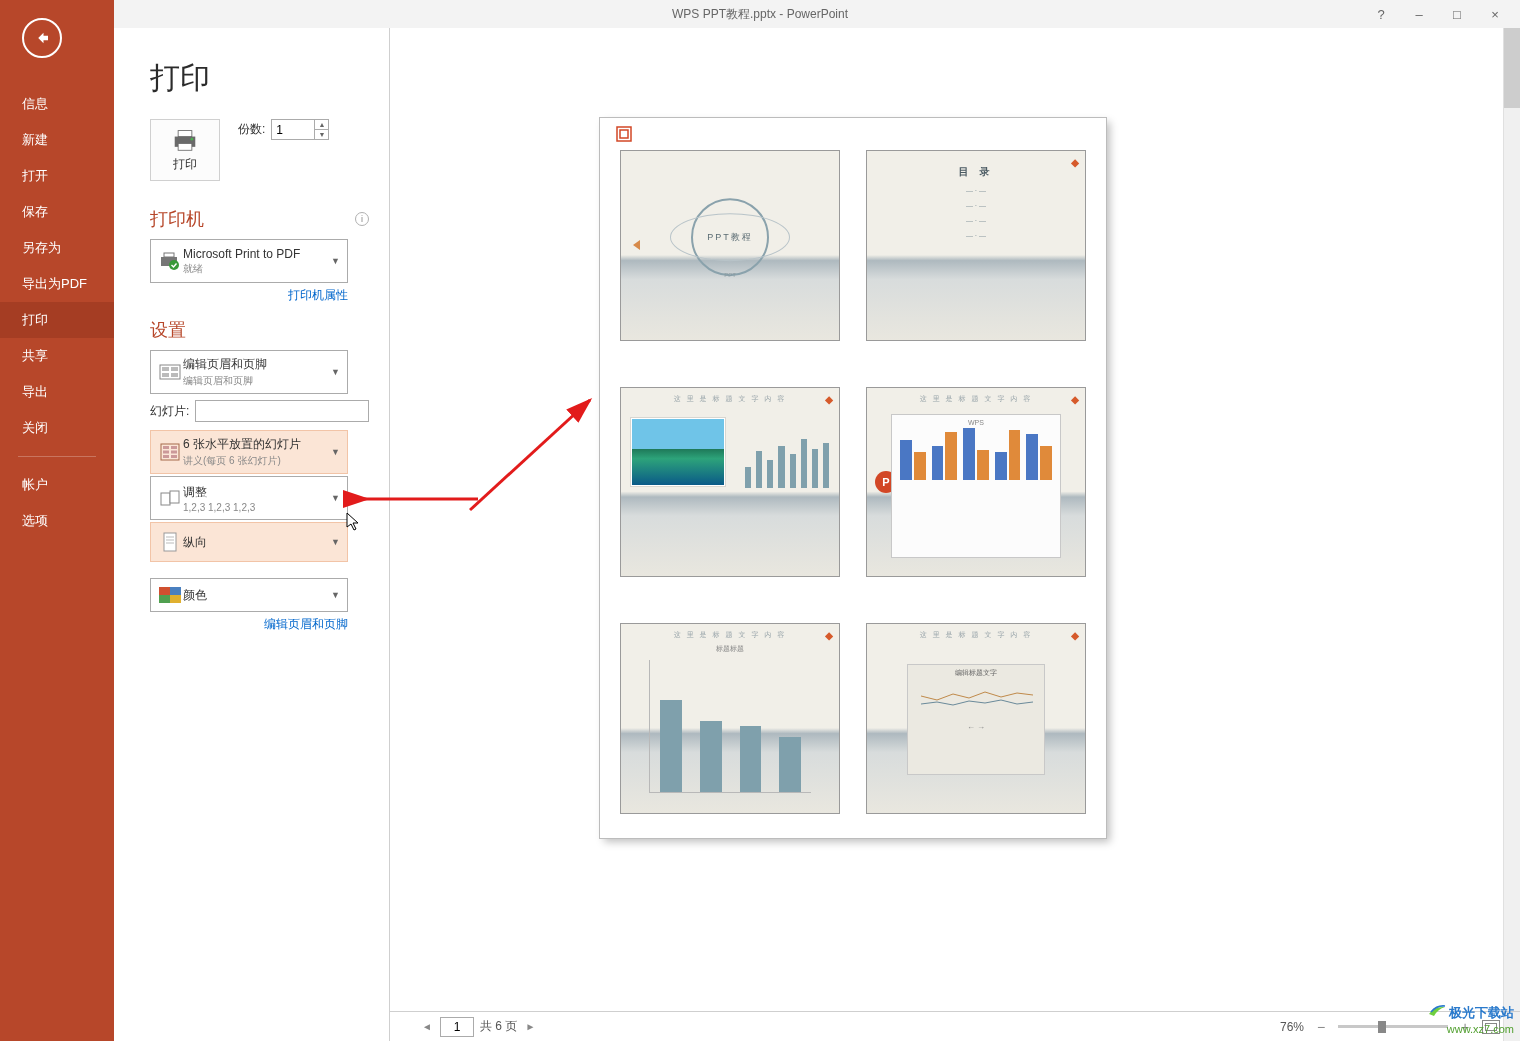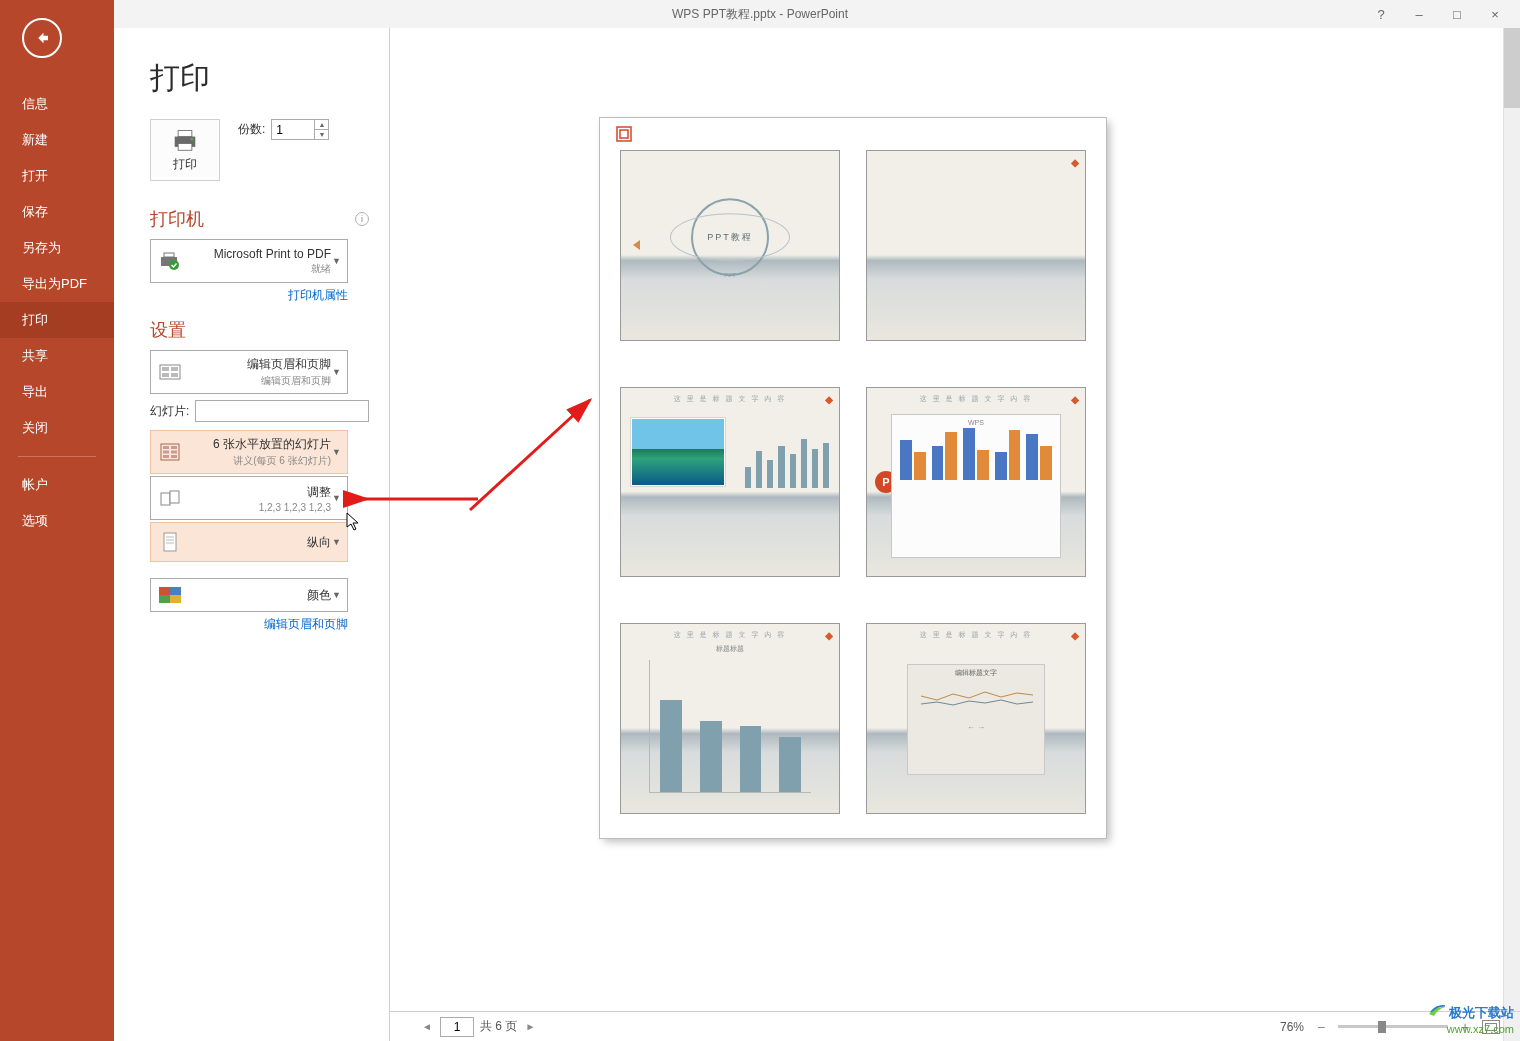--- a/index.html
+++ b/index.html
@@ -34,21 +34,21 @@
 .spinner { display:flex; border:1px solid #ababab; height:21px; }
 .spinner input { width:42px; border:none; padding:0 4px; font-size:12px; outline:none; }
 .spinner .arrows { width:14px; display:flex; flex-direction:column; border-left:1px solid #ababab; }
 .spinner .arrows span { flex:1; display:flex; align-items:center; justify-content:center; font-size:7px; color:#666; cursor:pointer; }
 .spinner .arrows span:first-child { border-bottom:1px solid #ababab; }
 
 .section-head { font-size:18px; color:#1a6b3a; font-weight:400; margin-bottom:8px; display:flex; justify-content:space-between; align-items:center; }
 .section-head.orange { color:#b7472a; }
 .info-i { width:14px; height:14px; border:1px solid #b0b0b0; border-radius:50%; font-size:9px; color:#888; display:flex; align-items:center; justify-content:center; }
 
-.dd { width:198px; height:40px; border:1px solid #ababab; background:#fff; display:flex; align-items:center; padding:12px 6px; position:relative; cursor:pointer; margin-bottom:2px;text-align:right; }
+.dd { width:198px; height:40px; border:1px solid #ababab; background:#fff; display:flex; align-items:center; padding:12px 6px; position:relative; cursor:pointer; margin-bottom:2px; }
 .dd.tall { height:44px; }
 .dd .ico { width:26px; display:flex; align-items:center; justify-content:center; flex-shrink:0; }
 .dd .txt { flex:1; display:flex; flex-direction:column; gap:1px; overflow:hidden; }
 .dd .txt .l1 { font-size:12px; color:#333; white-space:nowrap; }
 .dd .txt .l2 { font-size:10px; color:#888; white-space:nowrap; }
 .dd .car { width:10px; color:#666; font-size:9px; }
 .dd.highlight { background:#fbe5d6; border-color:#f2c4a7; }
 
 .link-right { text-align:right; font-size:12px; color:#0066cc; margin:4px 0 14px 0; width:198px; cursor:pointer; }
 
@@ -306,20 +306,27 @@
         <div class="tri-l"></div>
         <div class="ppt-circle">
             <div class="inner">PPT教程</div>
           </div>
         <div style="position:absolute;left:50%;top:64%;transform:translateX(-50%);font-size:6px;color:#8a9aa0">PPT</div>
       </div>
 
       <div class="slide">
         <div class="sky"></div>
           <div class="corner">◆</div>
+        <div class="toc">
+          <div class="tt">目 录</div>
+          <div class="li">— · —</div>
+            <div class="li">— · —</div>
+            <div class="li">— · —</div>
+            <div class="li">— · —</div>
+        </div>
       </div>
 
       <div class="slide">
         <div class="sky"></div>
           <div class="corner">◆</div>
         <div class="sheader">这 里 是 标 题 文 字 内 容</div>
         <div class="photo"></div>
         <div class="bars1">
             <span style="height: 30%;"></span>
             <span style="height: 52%;"></span>

